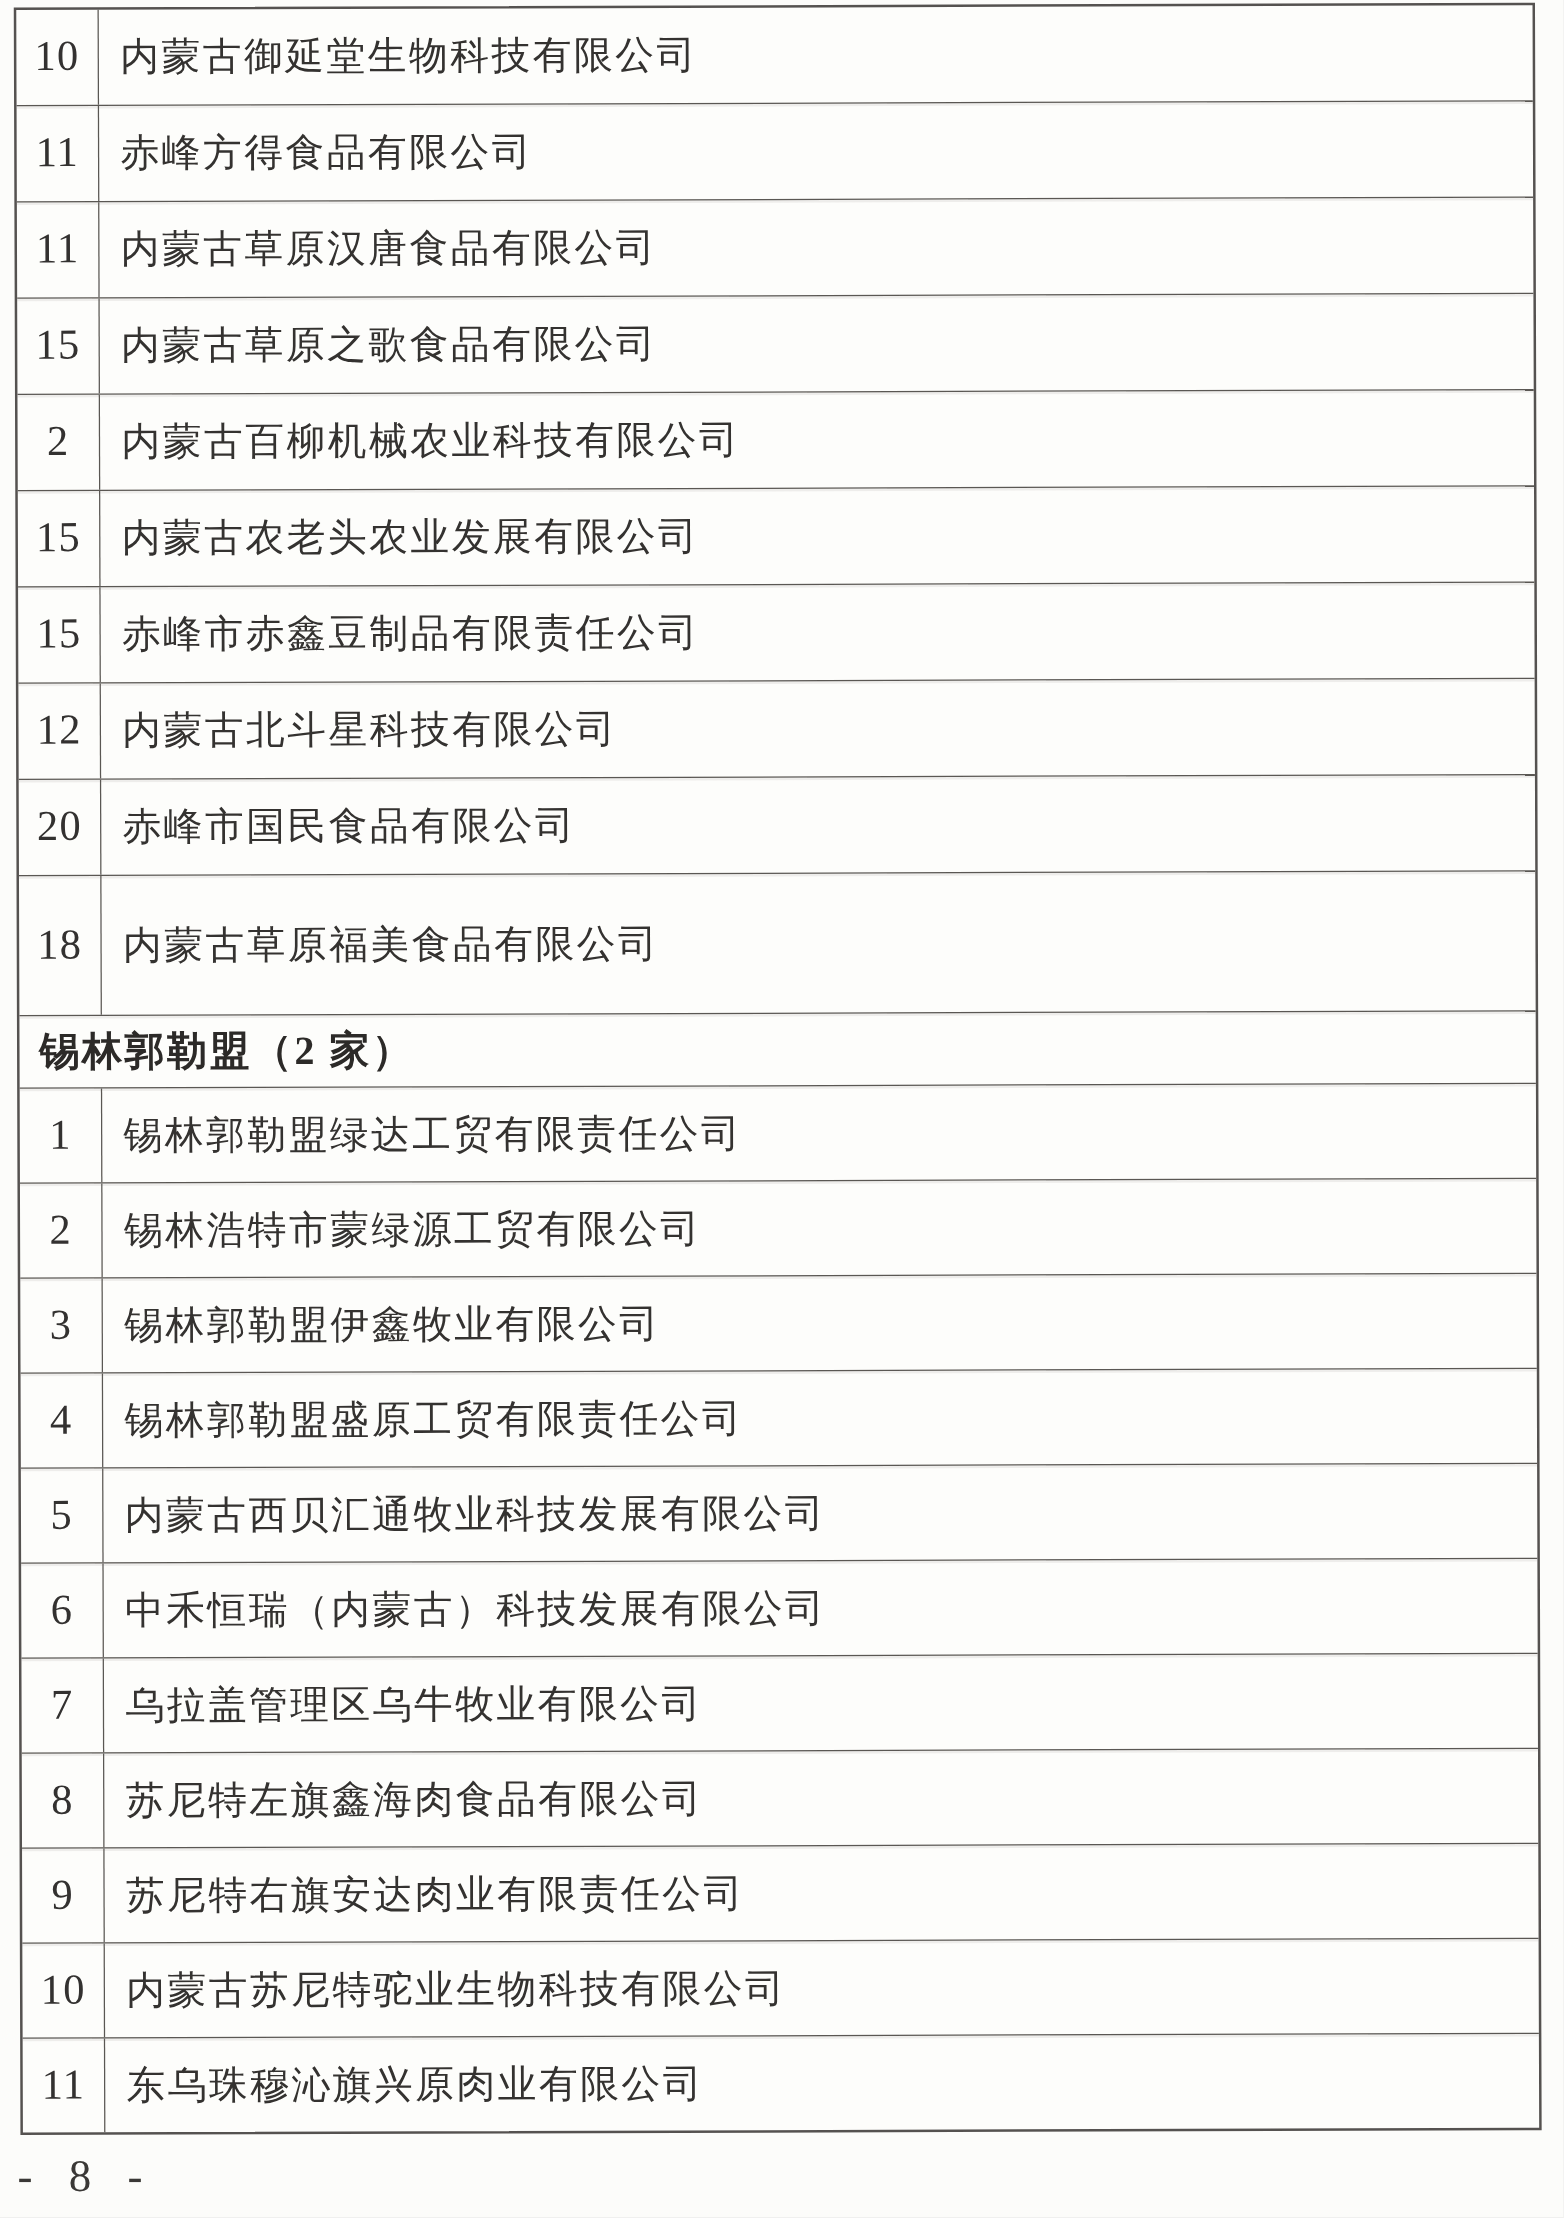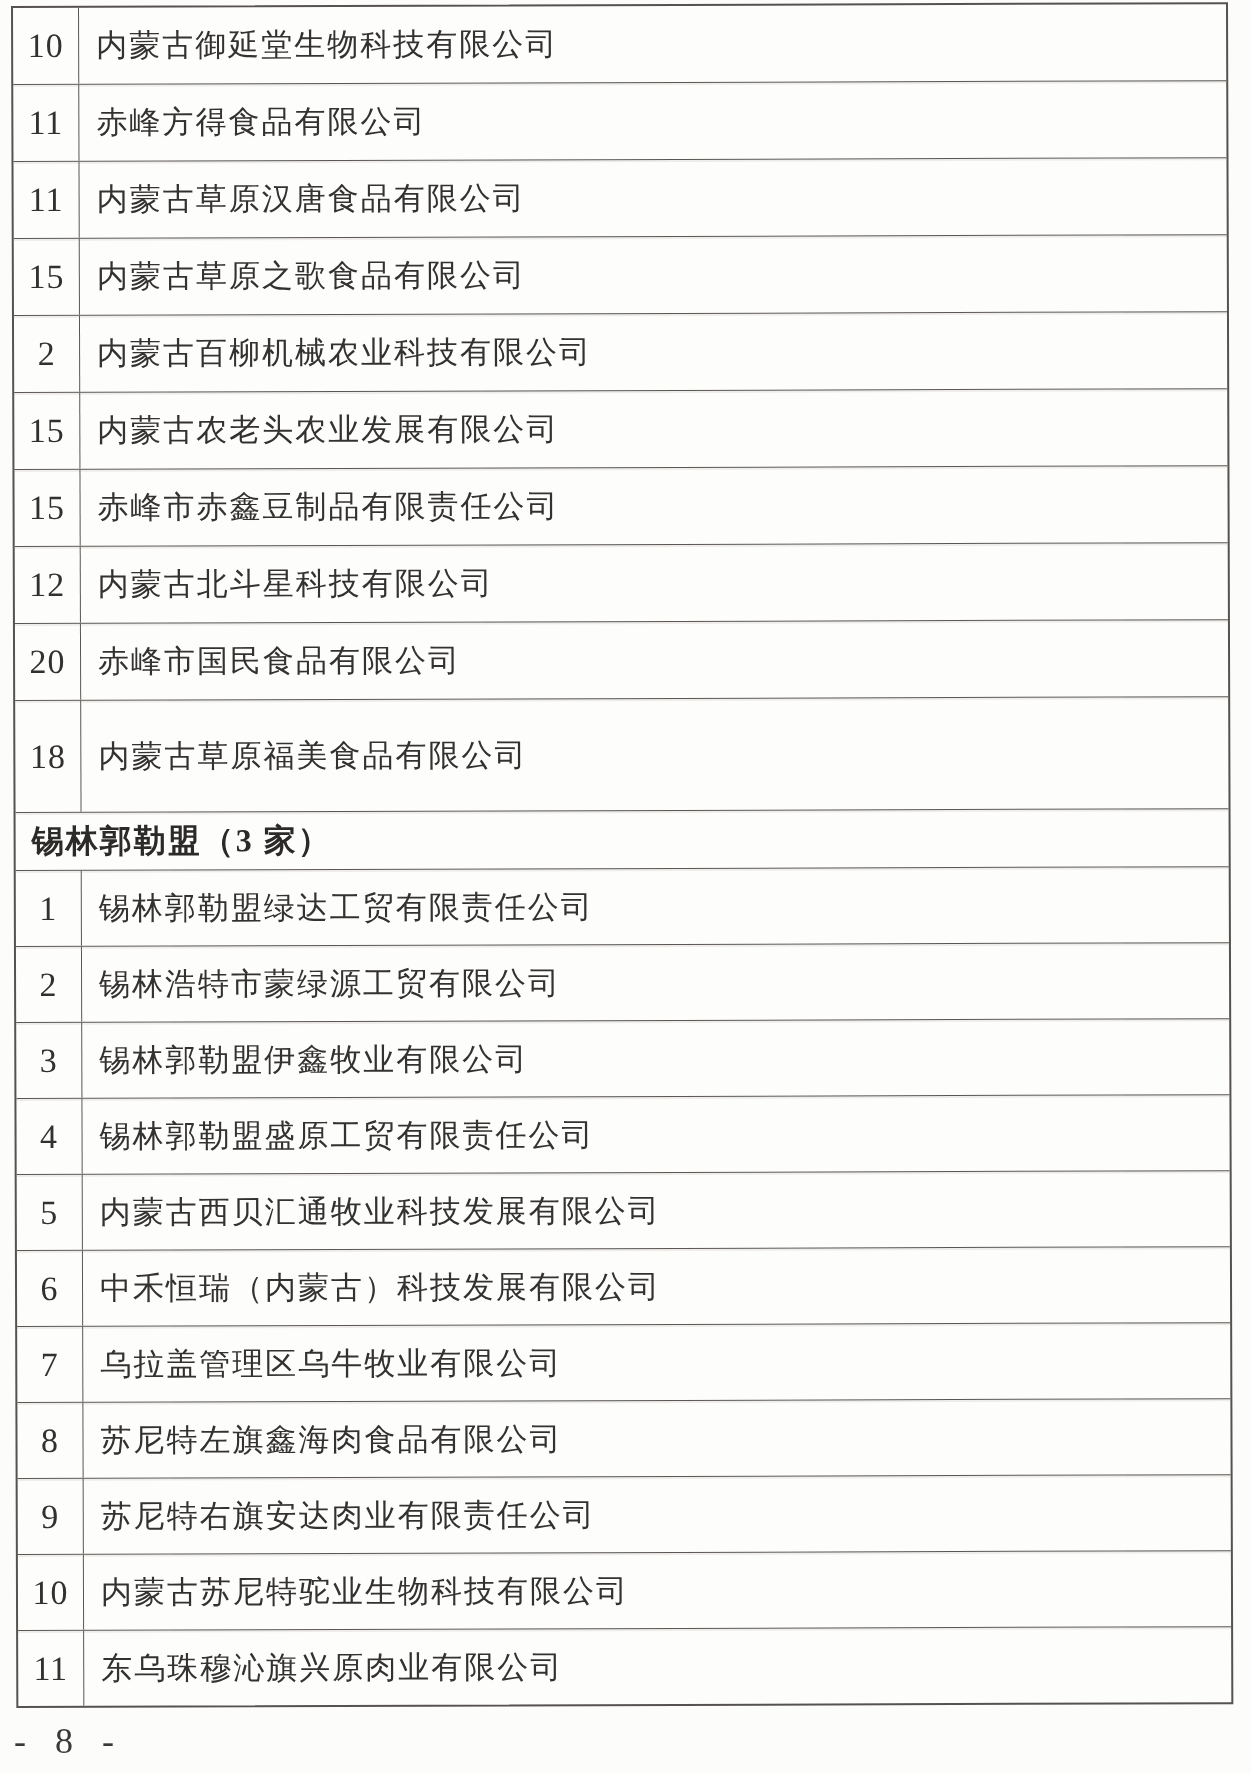--- a/index.html
+++ b/index.html
@@ -121,21 +121,21 @@
     <div class="row h77">
       <div class="cell num">20</div>
       <div class="cell name">赤峰市国民食品有限公司</div>
     </div>
     <div class="row tall">
       <div class="cell num">18</div>
       <div class="cell name">内蒙古草原福美食品有限公司</div>
     </div>
 
     <div class="header-row">
-      <span>锡林郭勒盟（3 家）</span>
+      <span>锡林郭勒盟（2 家）</span>
     </div>
 
     <div class="row h76">
       <div class="cell num">1</div>
       <div class="cell name">锡林郭勒盟绿达工贸有限责任公司</div>
     </div>
     <div class="row h76">
       <div class="cell num">2</div>
       <div class="cell name">锡林浩特市蒙绿源工贸有限公司</div>
     </div>

